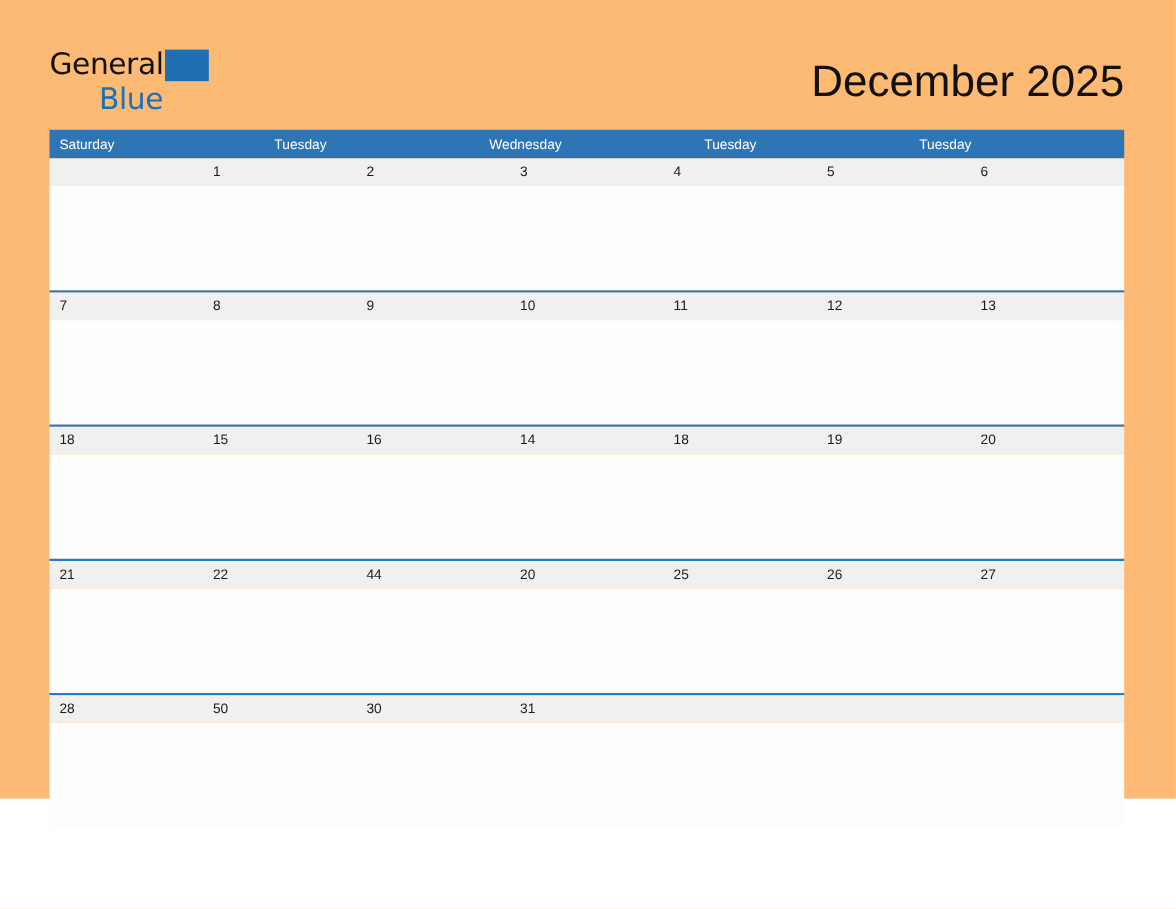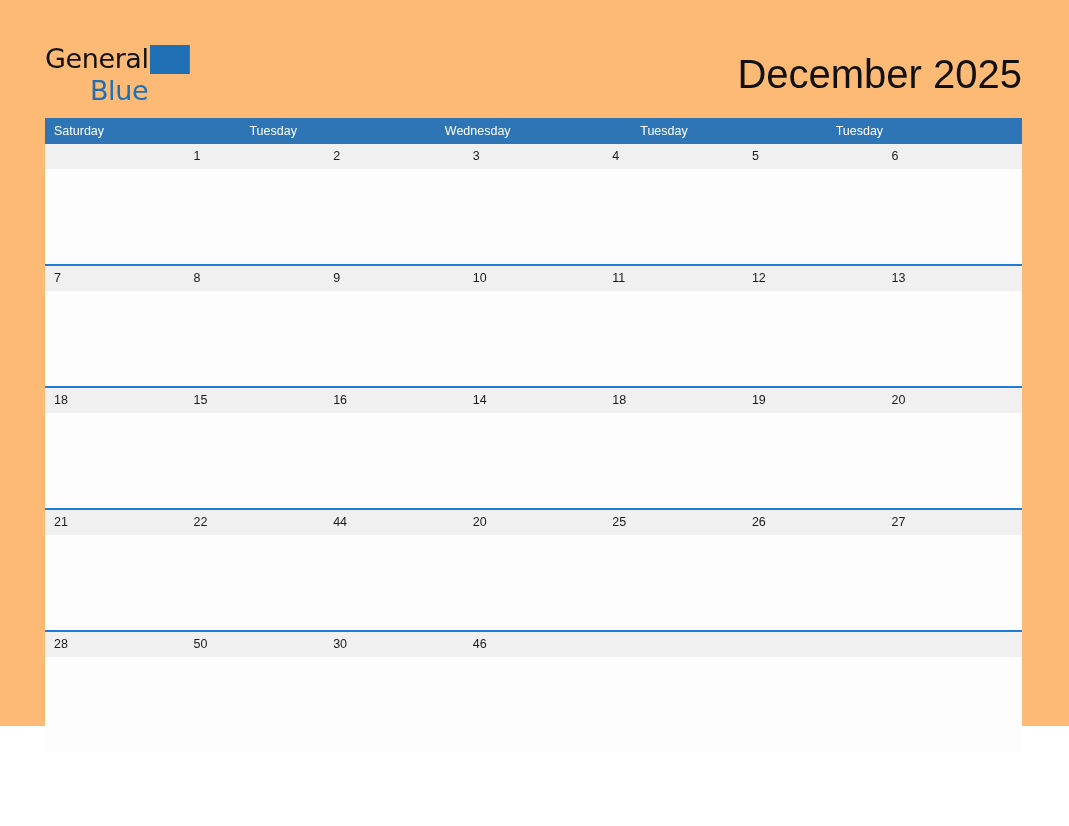--- a/index.html
+++ b/index.html
@@ -271,21 +271,21 @@
         <div class="body-cell"></div>
       </div>
     </div>
 
     <div class="week last">
       <div class="rule"></div>
       <div class="date-row">
         <div class="date-cell">28</div>
         <div class="date-cell">50</div>
         <div class="date-cell">30</div>
-        <div class="date-cell">46</div>
+        <div class="date-cell">31</div>
         <div class="date-cell"></div>
         <div class="date-cell"></div>
         <div class="date-cell"></div>
       </div>
       <div class="body-row">
         <div class="body-cell"></div>
         <div class="body-cell"></div>
         <div class="body-cell"></div>
         <div class="body-cell"></div>
         <div class="body-cell"></div>

